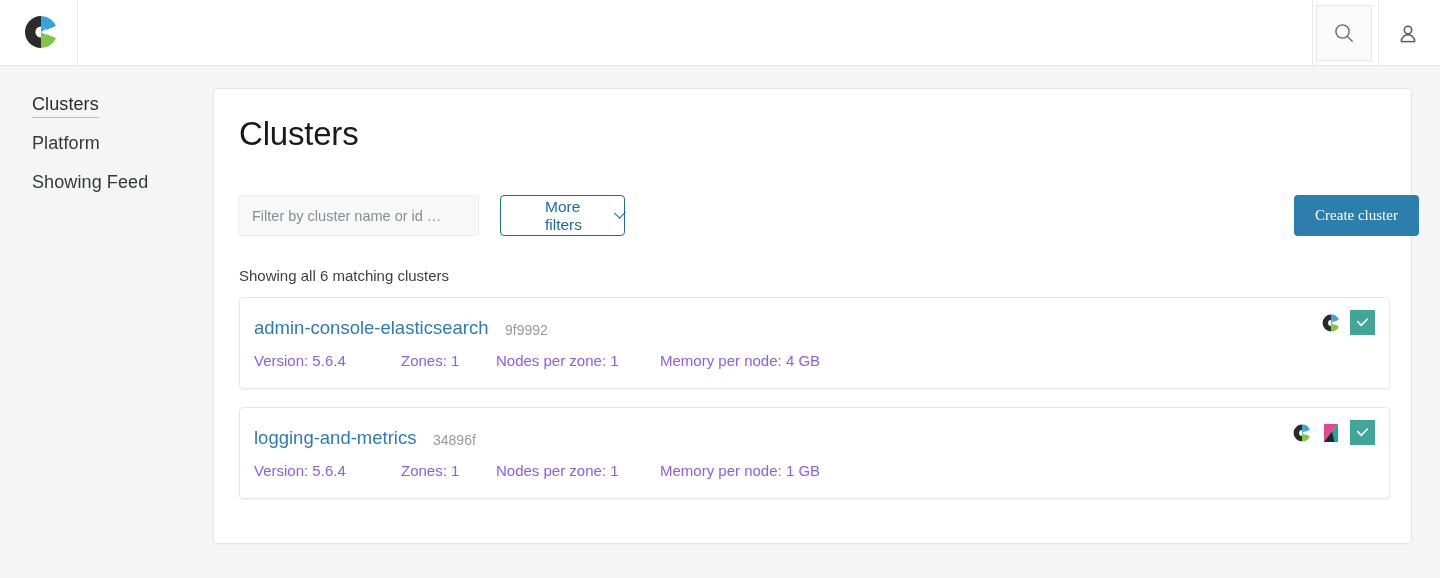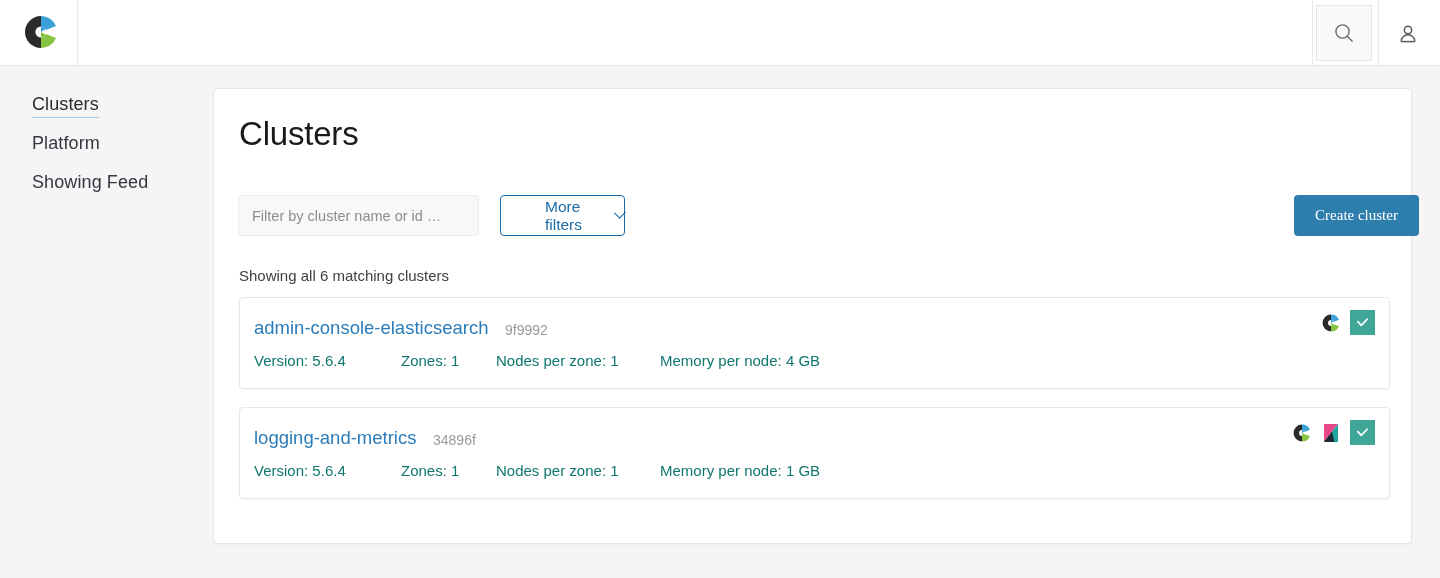--- a/index.html
+++ b/index.html
@@ -168,21 +168,21 @@
     font-size: 14px;
     color: #9a9a9a;
     white-space: nowrap;
   }
   .card-id-0 { left: 265px; }
   .card-id-1 { left: 193px; }
 
   .card-meta {
     position: absolute; left: 14px; top: 54px;
     font-size: 15px;
-    color: #0f766e;
+    color: #8b5cf6;
     white-space: nowrap;
   }
   .card-meta span { display: inline-block; }
   .m-version { width: 147px; }
   .m-zones   { width: 95px; }
   .m-nodes   { width: 164px; }
 
   
   .card-icons {
     position: absolute; top: 12px; right: 14px;

